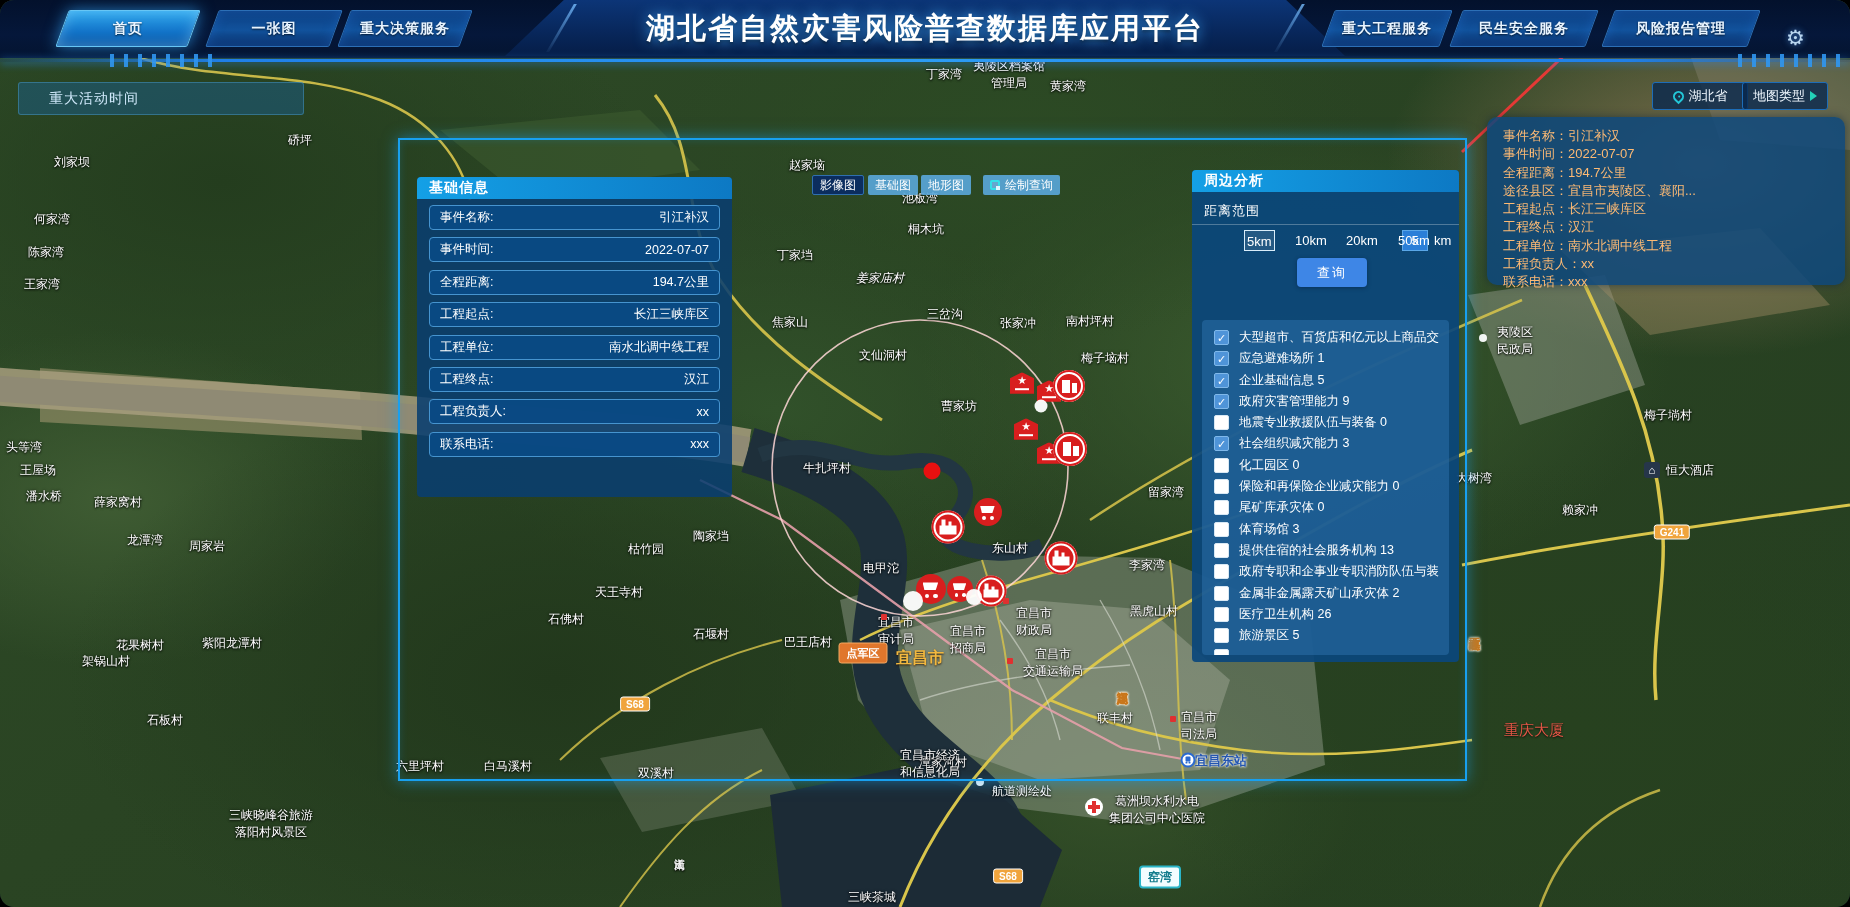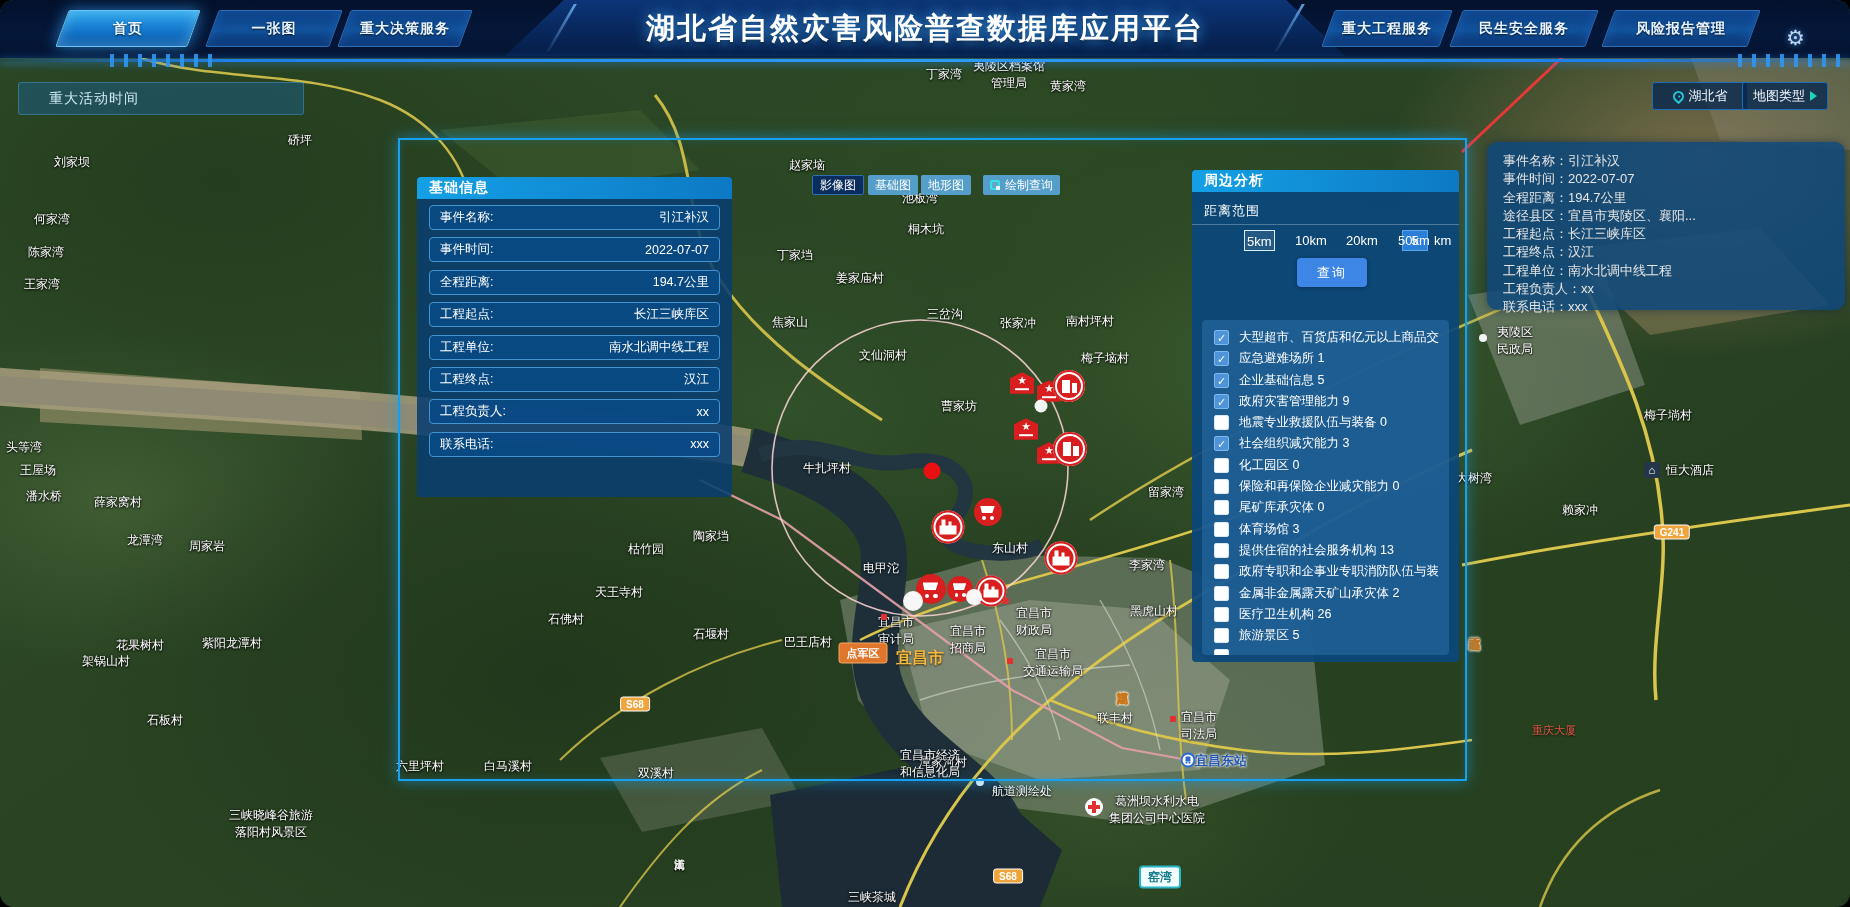--- a/index.html
+++ b/index.html
@@ -14,21 +14,21 @@
     radial-gradient(520px 320px at 70% 40%, #3a5a2e 0%, transparent 72%),
     radial-gradient(460px 280px at 42% 45%, #31512a 0%, transparent 70%),
     radial-gradient(420px 260px at 92% 18%, #7a6d4c 0%, transparent 75%),
     radial-gradient(380px 240px at 6% 55%, #3f5c33 0%, transparent 70%),
     radial-gradient(360px 220px at 60% 88%, #344f28 0%, transparent 70%),
     linear-gradient(145deg,#2e4b27 0%,#2a4423 40%,#253e20 100%);}
   #map-vec{position:absolute;inset:0;}
   .ml{position:absolute;transform:translate(-50%,-50%);white-space:nowrap;text-align:center;z-index:3;pointer-events:none;}
   .ml-v{color:#fff;font-size:12px;text-shadow:0 1px 2px rgba(0,0,0,.95),0 0 3px rgba(0,0,0,.8);}
   .ml-city{color:#f2b83f;font-size:16px;font-weight:bold;text-shadow:0 1px 2px rgba(40,20,0,.9);}
-  .ml-red{color:#e05545;font-size:11px;text-shadow:0 1px 2px rgba(0,0,0,.8);margin-left:20px;}
+  .ml-red{color:#e05545;font-size:15px;text-shadow:0 1px 2px rgba(0,0,0,.8);}
   .ml-station{color:#2456b0;font-size:13px;font-weight:bold;text-shadow:0 0 3px #fff,0 0 2px #fff;}
   .ml-roadv{writing-mode:vertical-rl;color:#c9771c;font-weight:bold;font-size:12px;text-shadow:0 0 3px #ffe9c8,0 0 2px #fff;}
   .ml-roadvw{writing-mode:vertical-rl;color:#f2f2f2;font-size:11px;text-shadow:0 1px 2px rgba(0,0,0,.9);}
   .badge-orange{background:#e0762c;color:#fff;font-size:11px;font-weight:bold;padding:2px 7px;border-radius:3px;border:1px solid #f3a963;}
   .badge-teal{background:#f2fdff;color:#157d8e;font-size:12px;font-weight:bold;padding:1px 7px;border-radius:4px;border:2px solid #2ab5c8;}
   .shield{background:#f0a43c;color:#fff;font-size:10px;font-weight:bold;padding:1px 5px;border-radius:3px;border:1px solid #fff;}
   .mk{position:absolute;transform:translate(-50%,-50%);z-index:4;}
   
   #topbar{position:absolute;left:0;top:0;width:1850px;height:58px;z-index:20;
     background:linear-gradient(180deg,#03112c 0%,#05173a 60%,#041430 100%);}
@@ -53,22 +53,22 @@
     color:#cfe8fa;font-size:14px;display:flex;align-items:center;padding-left:30px;letter-spacing:1px;}
   .ctl-btn{position:absolute;top:82px;height:28px;z-index:12;background:rgba(7,38,78,.78);border:1px solid #1d6db8;border-radius:3px;
     color:#f0f8ff;font-size:13px;display:flex;align-items:center;justify-content:center;gap:5px;cursor:pointer;}
   #region-btn{left:1652px;width:96px;}
   #maptype-btn{left:1742px;width:86px;}
   .pin{width:11px;height:11px;border:2px solid #23c7d8;border-radius:50% 50% 50% 0;transform:rotate(-45deg);position:relative;}
   .pin:after{content:"";position:absolute;left:2.5px;top:2.5px;width:2px;height:2px;border-radius:50%;background:#23c7d8;}
   .tri{width:0;height:0;border-left:7px solid #23d0b8;border-top:5px solid transparent;border-bottom:5px solid transparent;}
   
   #info-panel{position:absolute;left:1487px;top:117px;width:358px;height:168px;z-index:11;
-    background:rgba(13,72,124,.85);border-radius:10px;padding:10px 16px;color:#e5e5e5;font-size:13px;line-height:18.3px;
-    box-shadow:0 0 10px rgba(0,30,60,.5);margin-top:25px;}
+    background:rgba(13,72,124,.85);border-radius:10px;padding:10px 16px;color:#fdba74;font-size:13px;line-height:18.3px;
+    box-shadow:0 0 10px rgba(0,30,60,.5);}
   
   #modal{position:absolute;left:398px;top:138px;width:1069px;height:643px;z-index:10;
     border:2px solid #18a0f0;box-shadow:0 0 14px rgba(24,160,240,.55),inset 0 0 8px rgba(24,160,240,.2);}
   #modal-header{position:absolute;left:0;top:0;width:100%;height:26px;background:linear-gradient(180deg,#12a3ee 0%,#0b84d4 100%);
     display:flex;align-items:center;color:#fff;font-size:15px;font-weight:bold;padding-left:14px;letter-spacing:1px;}
   #modal-close{position:absolute;right:14px;top:3px;color:#fff;font-size:14px;font-weight:bold;cursor:pointer;line-height:20px;}
   
   #basic-info{position:absolute;left:17px;top:37px;width:315px;height:320px;background:rgba(9,62,112,.88);border-radius:4px;overflow:hidden;}
   .sect-head{height:22px;background:linear-gradient(90deg,#14a0e6 0%,#0d79c4 100%);color:#fff;font-size:14px;font-weight:bold;
     display:flex;align-items:center;padding-left:12px;letter-spacing:1px;}
@@ -217,21 +217,21 @@
       </div>
       <div class="ml ml-v" style="left: 1218px; top: 180px;">
         <div>下坪村</div>
       </div>
       <div class="ml ml-v" style="left: 926px; top: 229px;">
         <div>桐木坑</div>
       </div>
       <div class="ml ml-v" style="left: 795px; top: 255px;">
         <div>丁家垱</div>
       </div>
-      <div class="ml ml-v" style="left: 860px; top: 278px;">
+      <div class="ml ml-v" style="left: 880px; top: 278px; font-style: italic;">
         <div>姜家庙村</div>
       </div>
       <div class="ml ml-v" style="left: 790px; top: 322px;">
         <div>焦家山</div>
       </div>
       <div class="ml ml-v" style="left: 945px; top: 314px;">
         <div>三岔沟</div>
       </div>
       <div class="ml ml-v" style="left: 1018px; top: 323px;">
         <div>张家冲</div>

